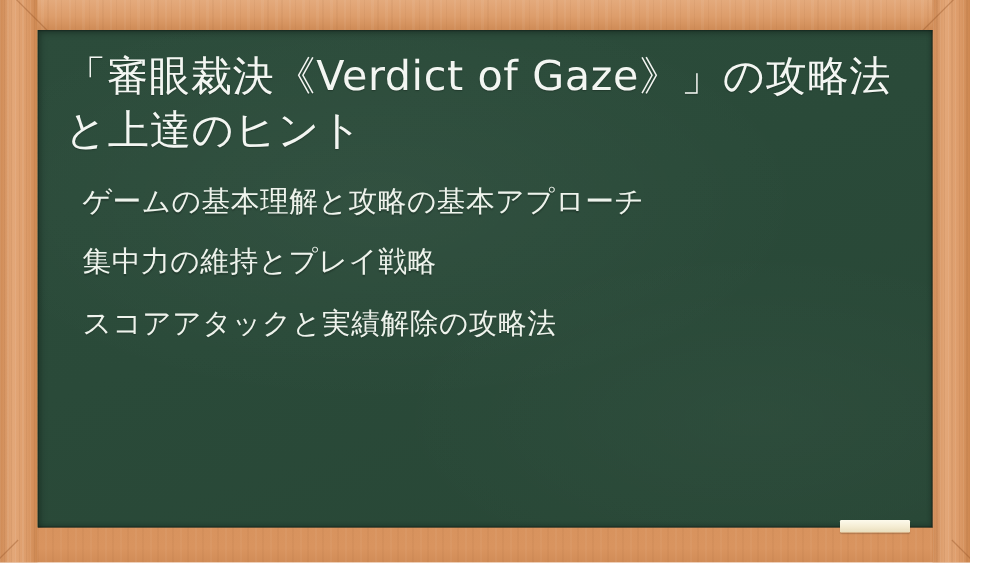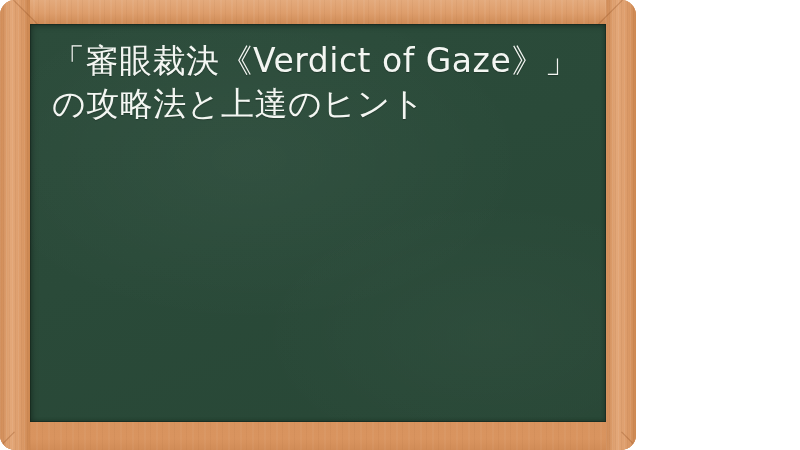--- a/index.html
+++ b/index.html
@@ -10,24 +10,23 @@
   }
   body {
     width: 800px;
     height: 450px;
     overflow: hidden;
     font-family: "DejaVu Sans", "Liberation Sans", sans-serif;
   }
 
   #stage {
     position: relative;
-    width: 636px;
+    width: 776px;
     height: 450px;
     overflow: hidden;
-    border-radius: 15px;
   }
 
   
   .frame {
     position: absolute;
     inset: 0;
     background:
       repeating-linear-gradient(
         180deg,
         rgba(255,255,255,0.055) 0px,
@@ -204,19 +203,24 @@
   <div class="miter miter-tl"></div>
   <div class="miter miter-tr"></div>
   <div class="miter miter-bl"></div>
   <div class="miter miter-br"></div>
 
   <div class="board">
     <div class="board-inner">
 
       <h1 class="title">「審眼裁決《Verdict of Gaze》」の攻略法と上達のヒント</h1>
 
+      <ul class="bullets">
+        <li>ゲームの基本理解と攻略の基本アプローチ</li>
+        <li>集中力の維持とプレイ戦略</li>
+        <li>スコアアタックと実績解除の攻略法</li>
+      </ul>
 
     </div>
   </div>
 
   <div class="chalk"></div>
 
 </div>
 
 </body></html>

